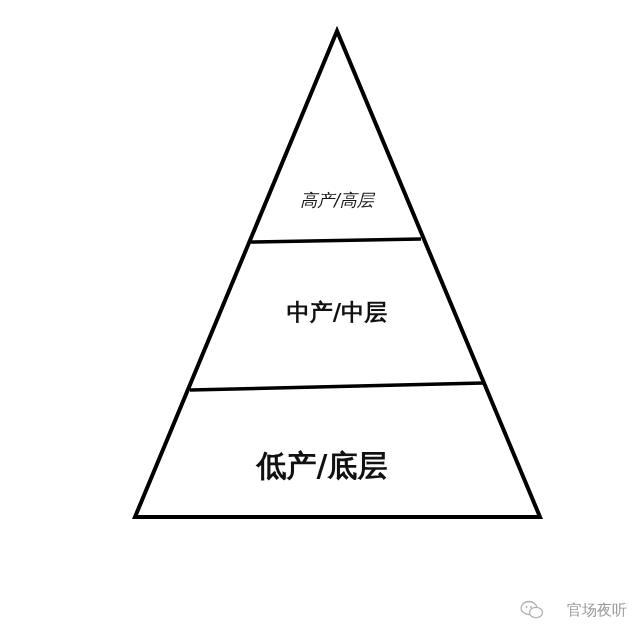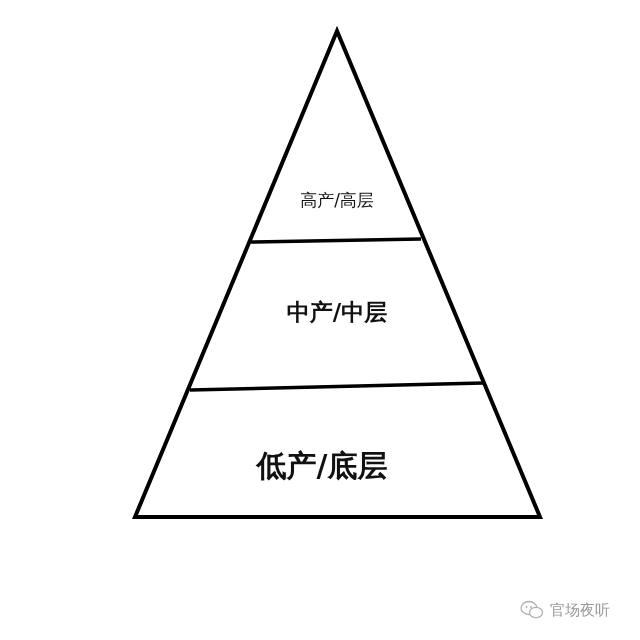--- a/index.html
+++ b/index.html
@@ -1,22 +1,22 @@
 <!DOCTYPE html>
 <html><head>
 <meta charset="utf-8">
 <style>
   html, body { margin: 0; padding: 0; background: #ffffff; }
   body { width: 640px; height: 640px; position: relative; overflow: hidden; font-family: "DejaVu Sans", sans-serif; }
   svg.pyramid { position: absolute; left: 0; top: 0; }
   .label { position: absolute; color: #111; white-space: nowrap; transform: translate(-50%, -50%); }
-  .l-top { left: 337px; top: 200px; font-size: 17px; }
+  .l-top { left: 337px; top: 200px; font-size: 17px; font-style: italic; }
   .l-mid { left: 337px; top: 312px; font-size: 23px; font-weight: bold; }
   .l-bot { left: 322px; top: 466px; font-size: 30px; font-weight: bold; }
-  .watermark { position: absolute; left: 520px; top: 600px; display: flex; align-items: center; gap: 6px; color: #9a9a9a; font-size: 15px; }
+  .watermark { position: absolute; left: 520px; top: 600px; display: flex; align-items: center; gap: 23px; color: #9a9a9a; font-size: 15px; }
   .wm-icon { width: 24px; height: 20px; }
 </style>
 </head>
 <body>
 
 <svg class="pyramid" width="640" height="640">
   <polygon points="337,31 135,517 540,517" fill="#ffffff" stroke="#000" stroke-width="4" stroke-linejoin="miter"></polygon>
   <line x1="251" y1="242" x2="421" y2="239" stroke="#000" stroke-width="3.5"></line>
   <line x1="190" y1="390" x2="483" y2="383" stroke="#000" stroke-width="3.5"></line>
 </svg>

